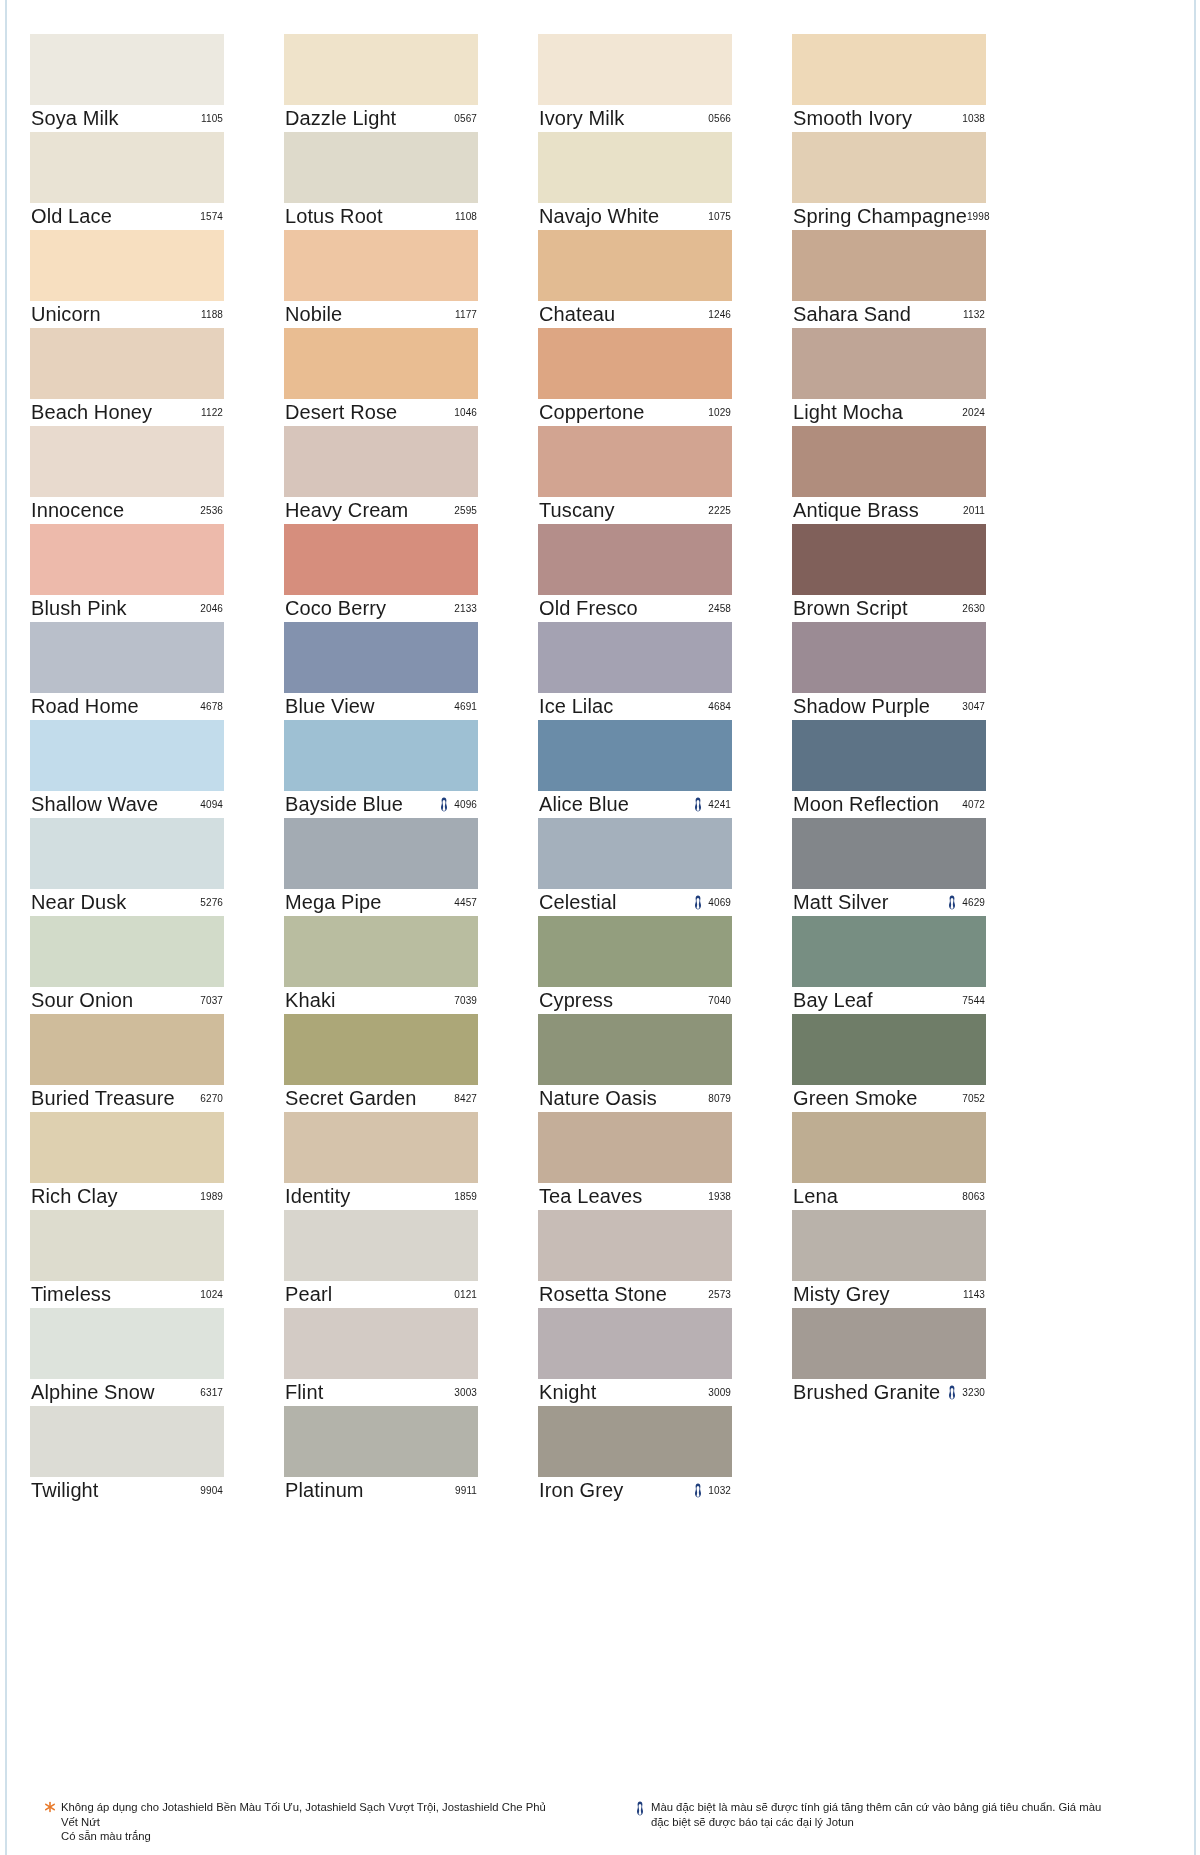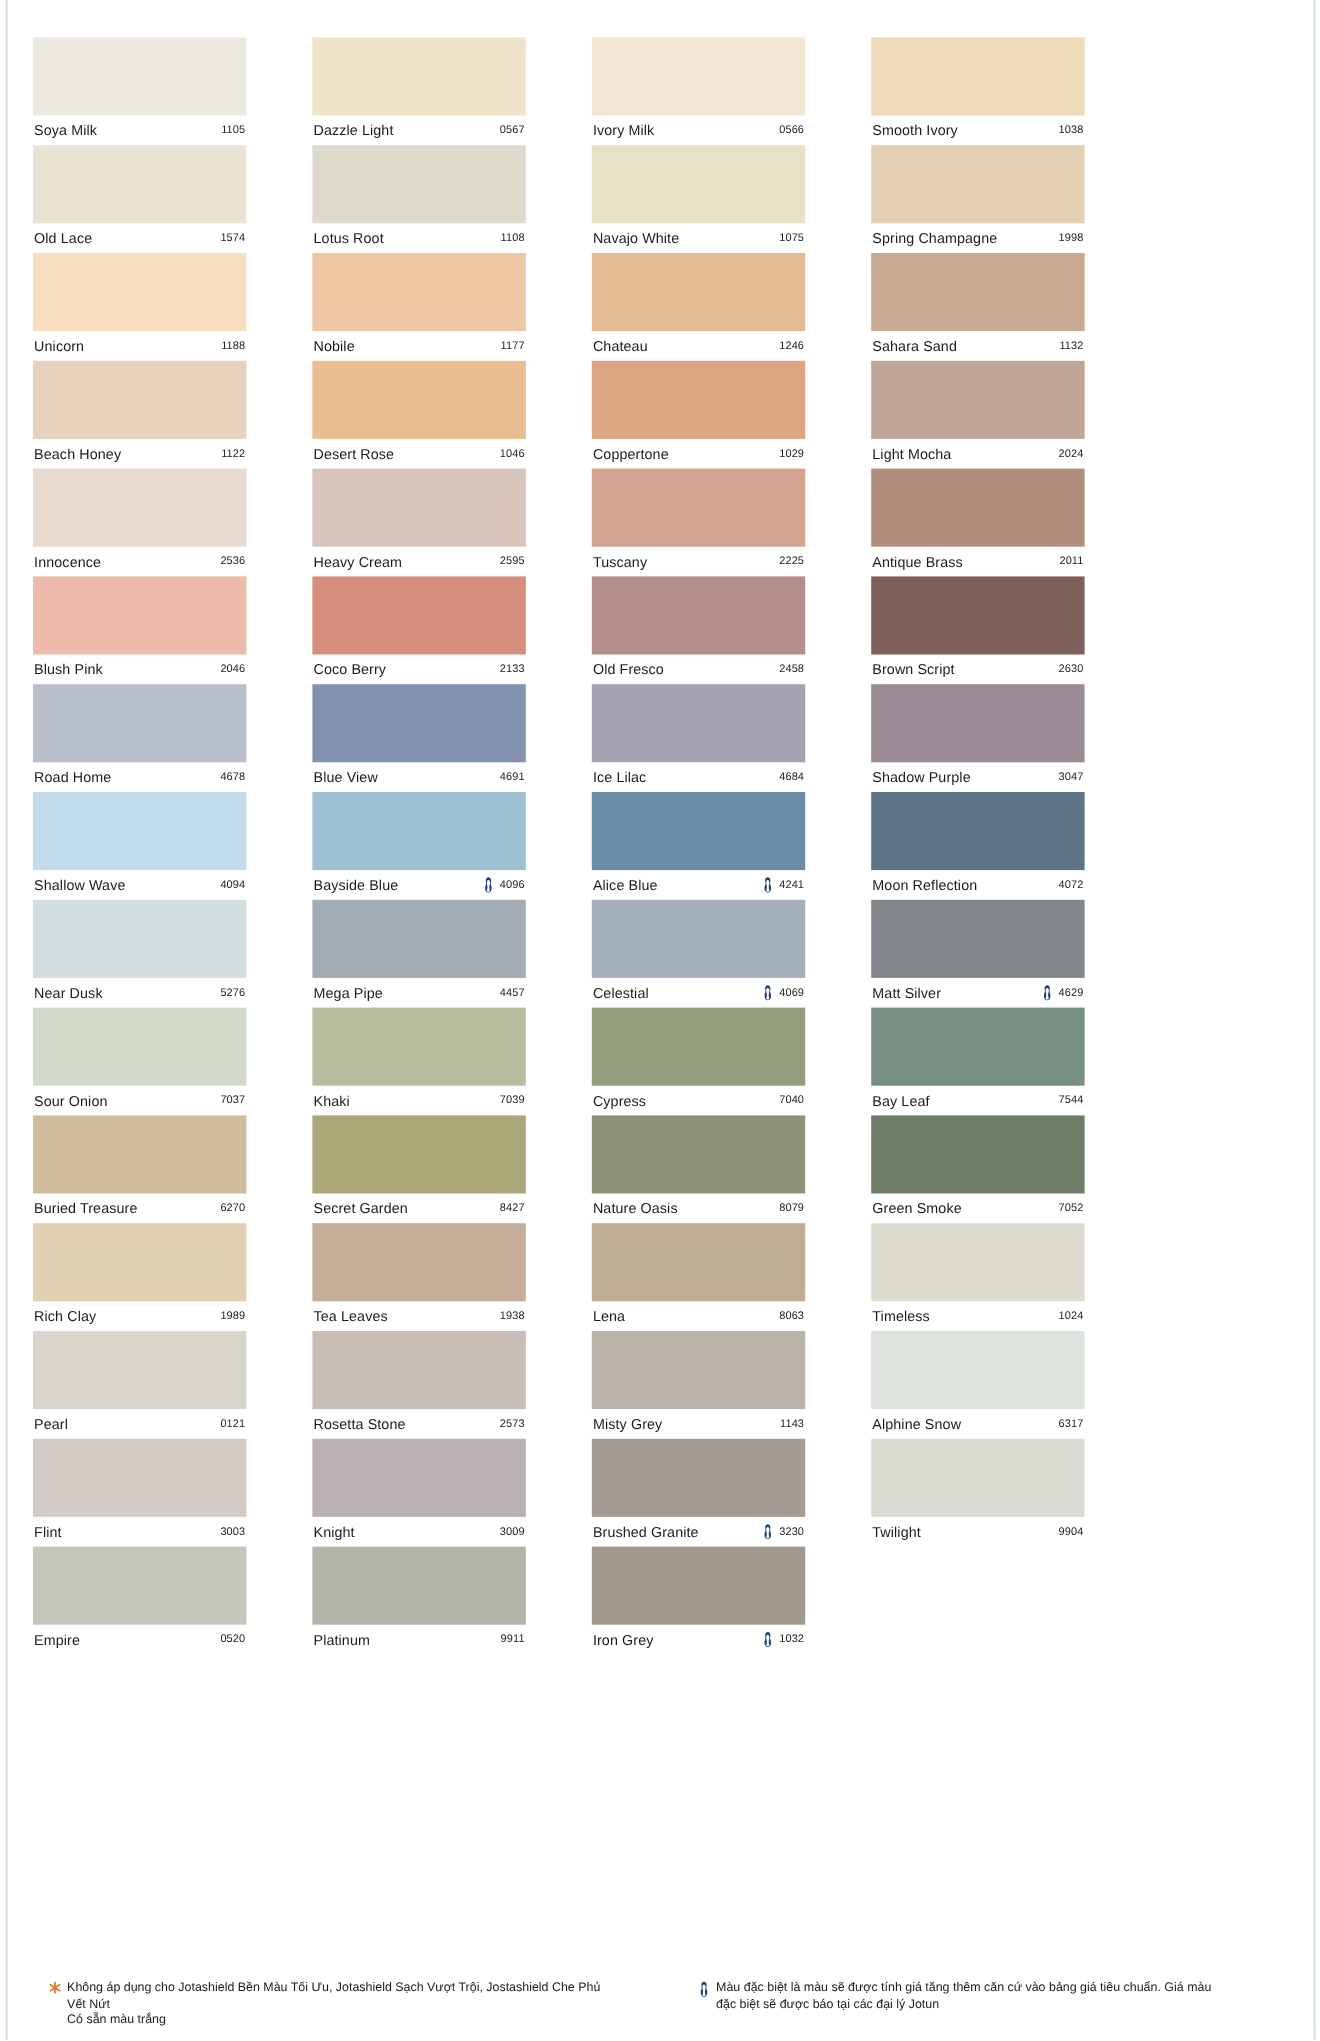--- a/index.html
+++ b/index.html
@@ -63,21 +63,21 @@
   .caption {
     height: 27px;
     display: flex;
     align-items: center;
     justify-content: space-between;
     padding: 0 1px;
     white-space: nowrap;
   }
 
   .cname {
-    font-size: 13px;
+    font-size: 20px;
     color: #1c1c1c;
     letter-spacing: 0.1px;
     font-family: "Liberation Sans", sans-serif;
   }
 
   .cright {
     display: flex;
     align-items: center;
     gap: 5px;
   }
@@ -554,20 +554,29 @@
       <div class="swatch-cell">
         <div class="chip" style="background: rgb(222, 208, 176);"></div>
         <div class="caption">
           <span class="cname">Rich Clay</span>
           <span class="cright">
             <span class="ccode">1989</span>
           </span>
         </div>
       </div>
       <div class="swatch-cell">
+        <div class="chip" style="background: rgb(213, 195, 171);"></div>
+        <div class="caption">
+          <span class="cname">Identity</span>
+          <span class="cright">
+            <span class="ccode">1859</span>
+          </span>
+        </div>
+      </div>
+      <div class="swatch-cell">
         <div class="chip" style="background: rgb(196, 174, 153);"></div>
         <div class="caption">
           <span class="cname">Tea Leaves</span>
           <span class="cright">
             <span class="ccode">1938</span>
           </span>
         </div>
       </div>
       <div class="swatch-cell">
         <div class="chip" style="background: rgb(190, 173, 146);"></div>
@@ -653,29 +662,20 @@
             <span class="ccode">3230</span>
           </span>
         </div>
       </div>
       <div class="swatch-cell">
         <div class="chip" style="background: rgb(220, 220, 213);"></div>
         <div class="caption">
           <span class="cname">Twilight</span>
           <span class="cright">
             <span class="ccode">9904</span>
-          </span>
-        </div>
-      </div>
-      <div class="swatch-cell">
-        <div class="chip" style="background: rgb(198, 198, 189);"></div>
-        <div class="caption">
-          <span class="cname">Empire</span>
-          <span class="cright">
-            <span class="ccode">0520</span>
           </span>
         </div>
       </div>
       <div class="swatch-cell">
         <div class="chip" style="background: rgb(179, 179, 170);"></div>
         <div class="caption">
           <span class="cname">Platinum</span>
           <span class="cright">
             <span class="ccode">9911</span>
           </span>

